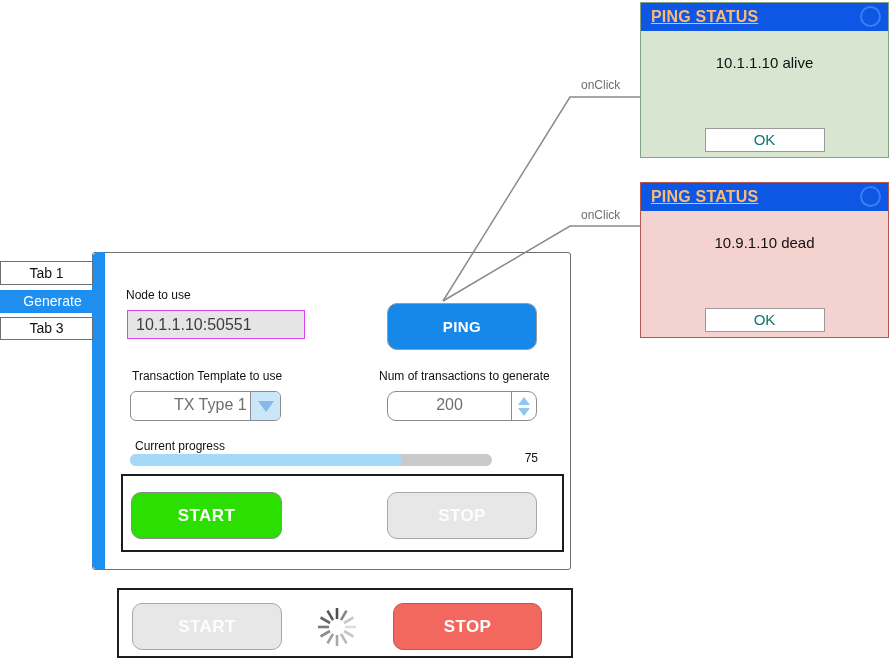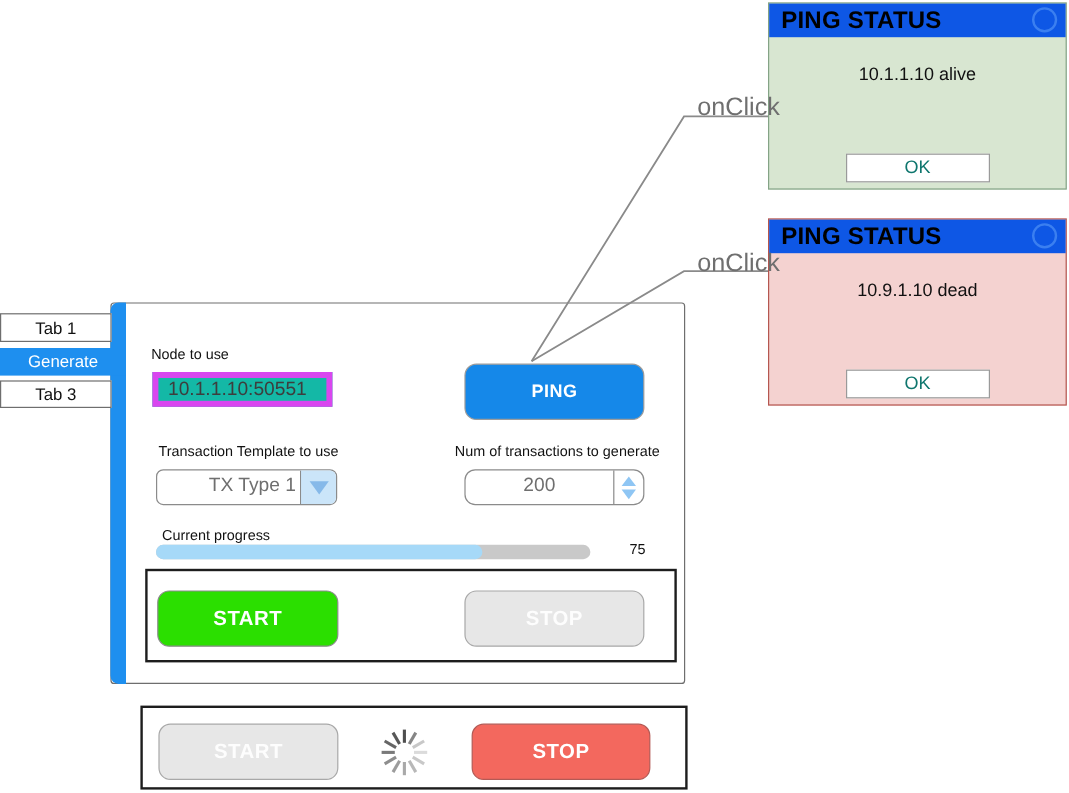--- a/index.html
+++ b/index.html
@@ -3,50 +3,50 @@
 <meta charset="utf-8">
 <style>
   * { margin:0; padding:0; box-sizing:border-box; }
   html,body { background:#ffffff; }
   body { font-family:"Liberation Sans","DejaVu Sans",sans-serif; }
   #stage { position:relative; width:891px; height:661px; background:#ffffff; overflow:hidden; }
 
   
   #overlay { position:absolute; left:0; top:0; width:891px; height:661px; pointer-events:none; z-index:40; }
 
-  .onclick-label { position:absolute; font-size:21px; color:#6f6f6f; z-index:41; background:transparent; }
+  .onclick-label { position:absolute; font-size:12px; color:#6f6f6f; z-index:41; background:transparent; }
 
   
   .dialog { position:absolute; left:640px; width:249px; height:156px; z-index:30; }
   .dialog.alive { top:2px; border:1px solid #84a386; background:#d8e6d1; }
   .dialog.dead  { top:182px; border:1px solid #b5564f; background:#f4d2d0; }
   .titlebar { position:relative; height:28px; background:#0e57e5; display:flex; align-items:center; padding:0 10px; }
-  .titlebar .t { color:#000000; font-size:20px; font-weight:bold; letter-spacing:.2px; }
+  .titlebar .t { color:#fdba74; font-size:16px; font-weight:bold; letter-spacing:.2px;text-decoration:underline; }
   .close-circle { position:absolute; right:7px; top:3px; width:21px; height:21px; border:2px solid #3b7ff0; border-radius:50%; }
   .dialog-msg { margin-top:23px; text-align:center; font-size:15px; color:#111; }
   .ok-btn { position:absolute; left:50%; transform:translateX(-50%); bottom:5px; width:120px; height:24px;
             background:#ffffff; border:1px solid #9a9a9a; color:#0f766e; font-size:15px; text-align:center; line-height:22px; }
 
   
   .tab { position:absolute; left:0; width:93px; background:#ffffff; border:1px solid #6e6e6e;
          font-size:14px; color:#111; text-align:center; z-index:22; }
   .tab.t1 { top:261px; height:24px; line-height:22px; }
   .tab.t3 { top:317px; height:23px; line-height:21px; }
   .tab.active { top:290px; height:23px; width:105px; background:#1e8fef; border:none; color:#ffffff; line-height:23px; z-index:24; }
 
   
   .panel { position:absolute; left:92px; top:252px; width:479px; height:318px; background:#ffffff;
            border:1.5px solid #6e6e6e; border-radius:3px; z-index:20; }
   .tab-strip { position:absolute; left:-1.5px; top:-1.5px; width:13px; height:318px; background:#1e8fef;
                border-radius:7px 0 0 7px; z-index:23; }
 
   .small-label { position:absolute; font-size:12px; color:#111; white-space:nowrap; }
 
-  .node-input { position:absolute; left:34px; top:57px; width:150px; height:29px; background:#14b8a6;
-                border:5px solid #d946ef; font-family:inherit; font-size:16px; color:#3d3d3d; padding:0 8px; }
+  .node-input { position:absolute; left:34px; top:57px; width:178px; height:29px; background:#e5e5e5;
+                border:1px solid #d946ef; font-family:inherit; font-size:16px; color:#3d3d3d; padding:0 8px; }
 
   .ping-btn { position:absolute; left:294px; top:50px; width:150px; height:47px; background:#1588e9;
               border:1px solid #9b9b9b; border-radius:10px; color:#ffffff; font-weight:bold; font-size:15px;
               display:flex; align-items:center; justify-content:center; letter-spacing:.4px; }
 
   .dropdown { position:absolute; left:37px; top:138px; width:151px; height:30px; background:#fff;
               border:1px solid #8b8b8b; border-radius:6px; display:flex;padding-left:35px; }
   .dropdown .val { flex:1; font-size:16px; color:#6f6f6f; padding:4px 0 0 8px; }
   .dropdown .arrow-box { width:30px; background:#cbe5f9; border-left:1px solid #8b8b8b; border-radius:0 5px 5px 0;
                          display:flex; align-items:center; justify-content:center; }

